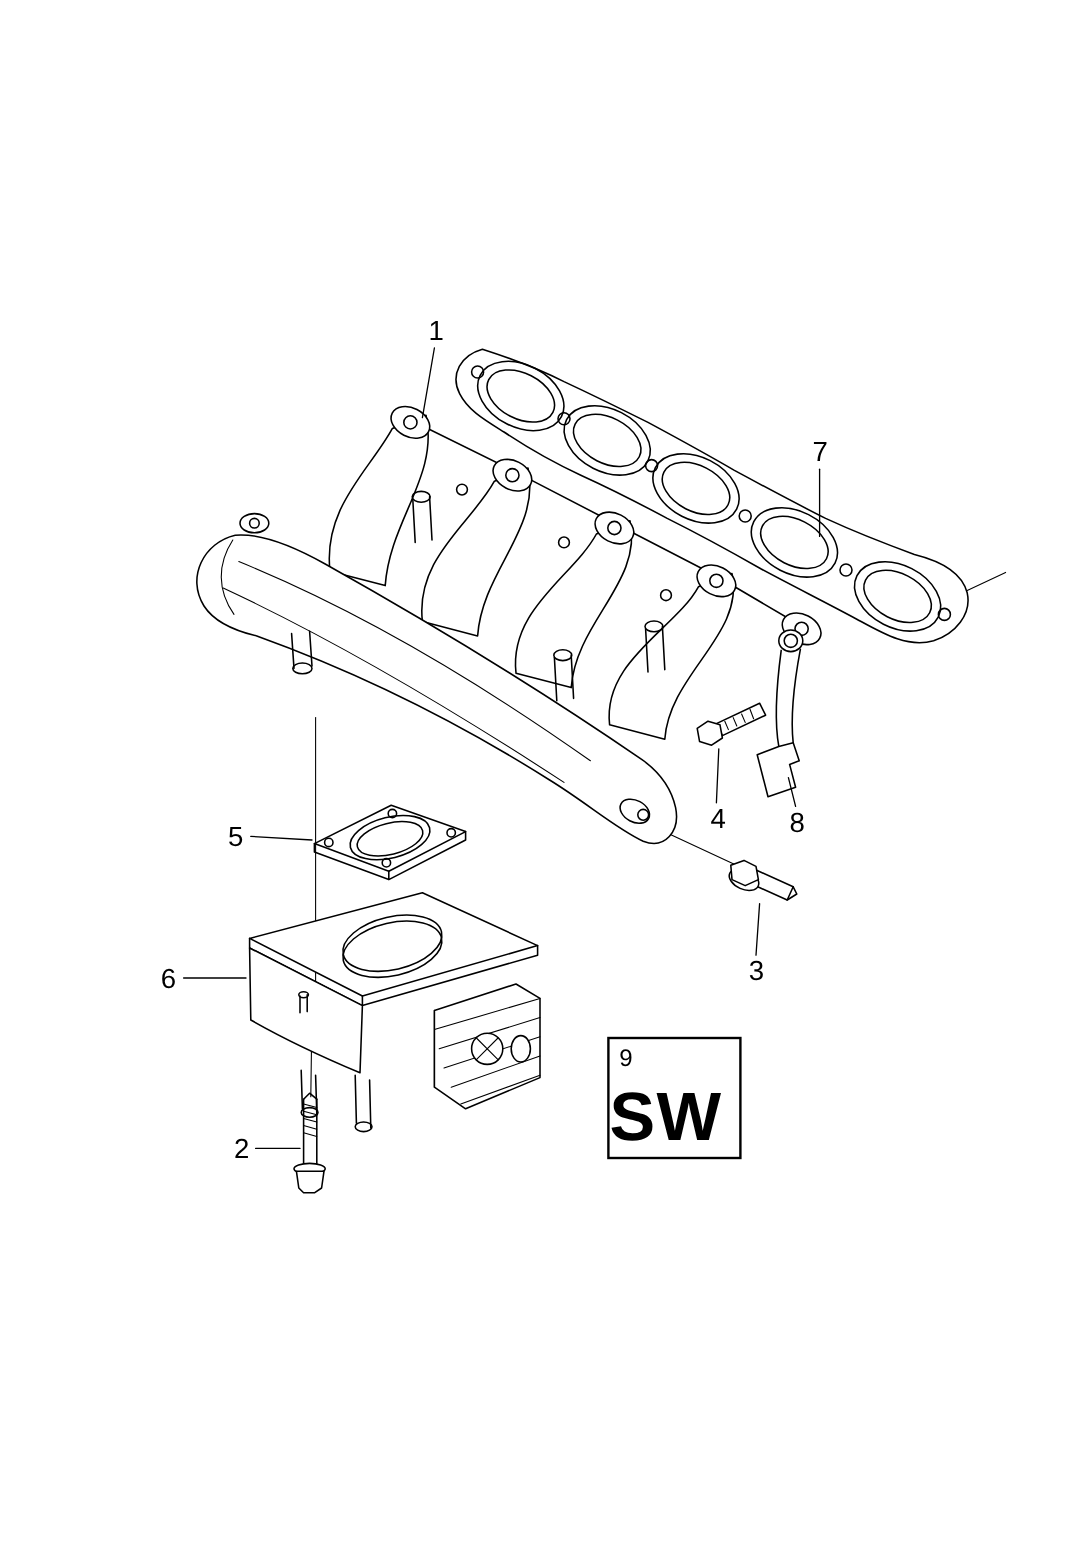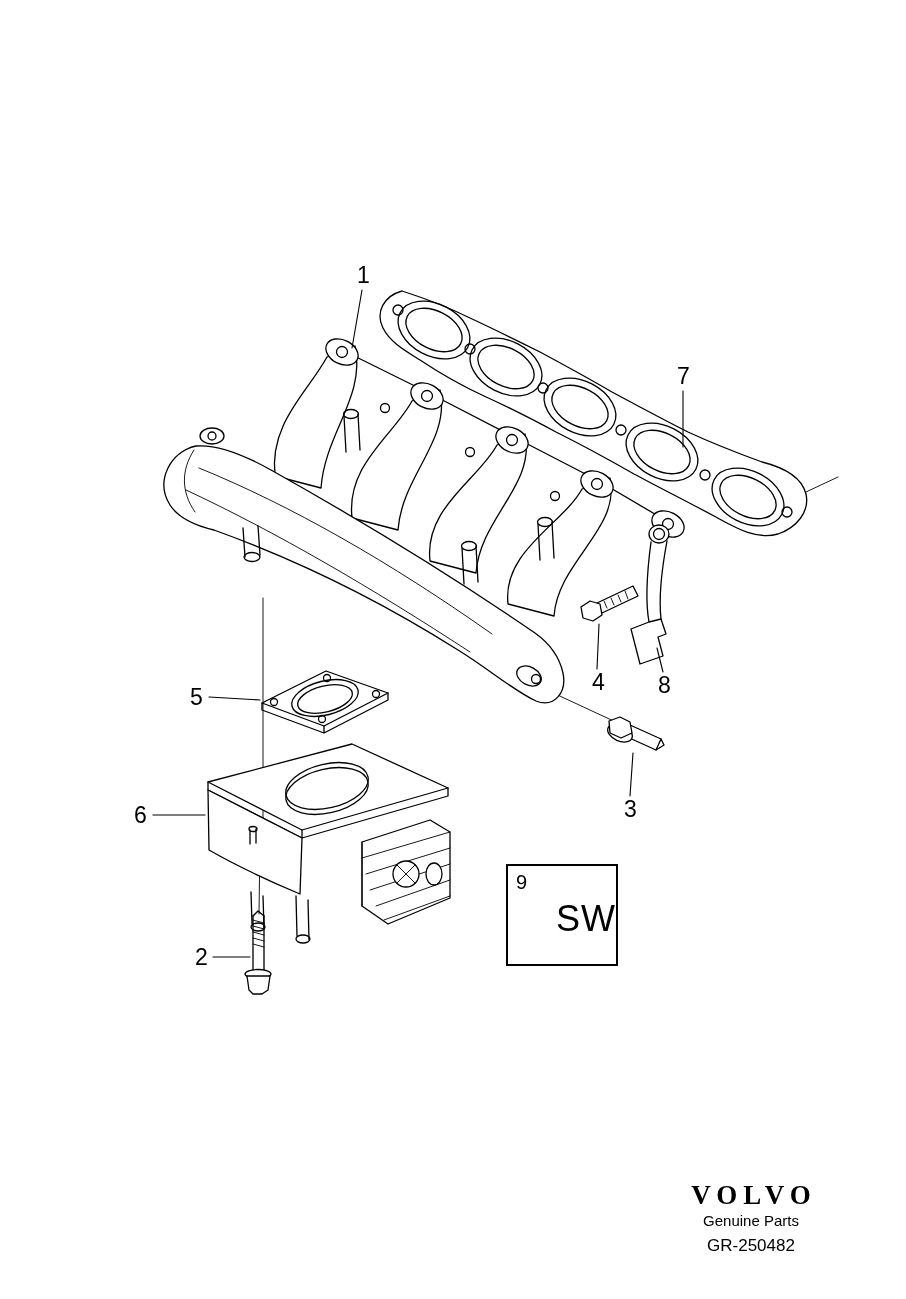--- a/index.html
+++ b/index.html
@@ -27,21 +27,21 @@
   }
   .sw-box {
     position:absolute; left:506px; top:864px;
     width:112px; height:102px;
     border:2px solid #000; box-sizing:border-box;
     background:#fff;
   }
   .sw-num { position:absolute; left:8px; top:5px; font-size:20px; }
   .sw-code {
     position:absolute; left:0; top:32px; width:100%;
-    text-align:right; font-size:36px; font-weight:normal; letter-spacing:1px;
+    text-align:left; font-size:57px; font-weight:bold; letter-spacing:1px;
   }
   .brand {
     position:absolute; right:70px; top:1180px;
     width:170px; text-align:center;
   }
   .brand-logo {
     font-family:"Liberation Serif", serif;
     font-weight:bold; font-size:27px; letter-spacing:6px;
     padding-left:6px; 
   }
@@ -231,19 +231,14 @@
   <div class="callout" style="left:190px; top:686px;">5</div>
   <div class="callout" style="left:134px; top:804px;">6</div>
   <div class="callout" style="left:677px; top:365px;">7</div>
   <div class="callout" style="left:658px; top:674px;">8</div>
 
   <div class="sw-box">
     <div class="sw-num">9</div>
     <div class="sw-code">SW</div>
   </div>
 
-  <div class="brand">
-    <div class="brand-logo">VOLVO</div>
-    <div class="brand-sub">Genuine Parts</div>
-    <div class="brand-ref">GR-250482</div>
-  </div>
 
 </div>
 
 </body></html>

